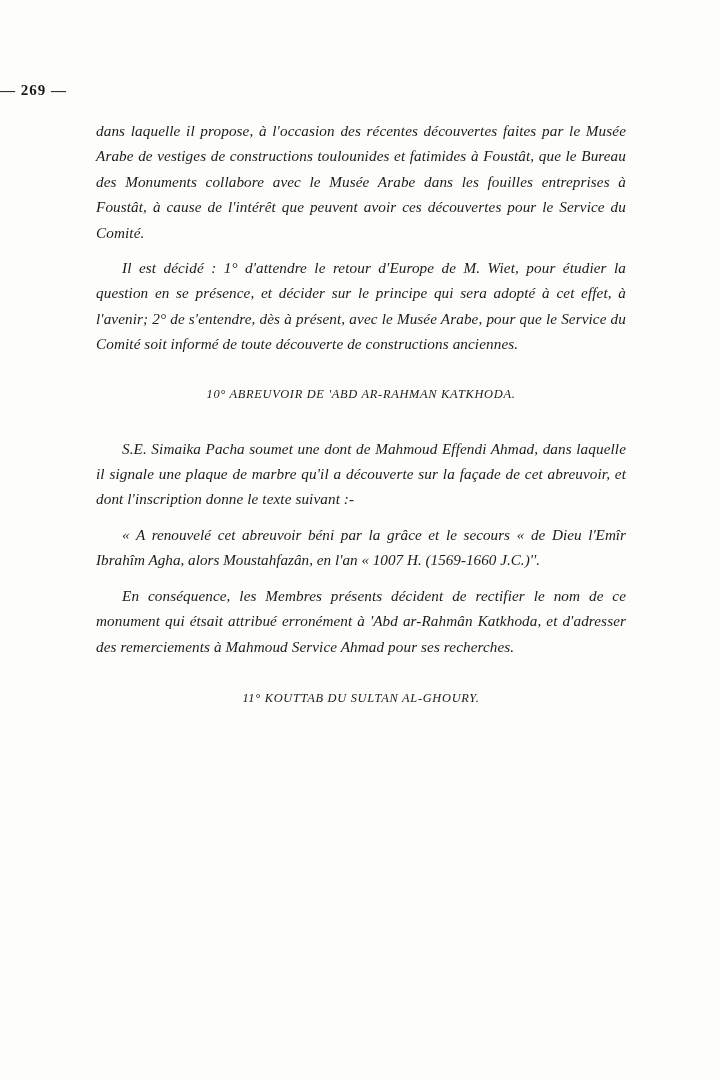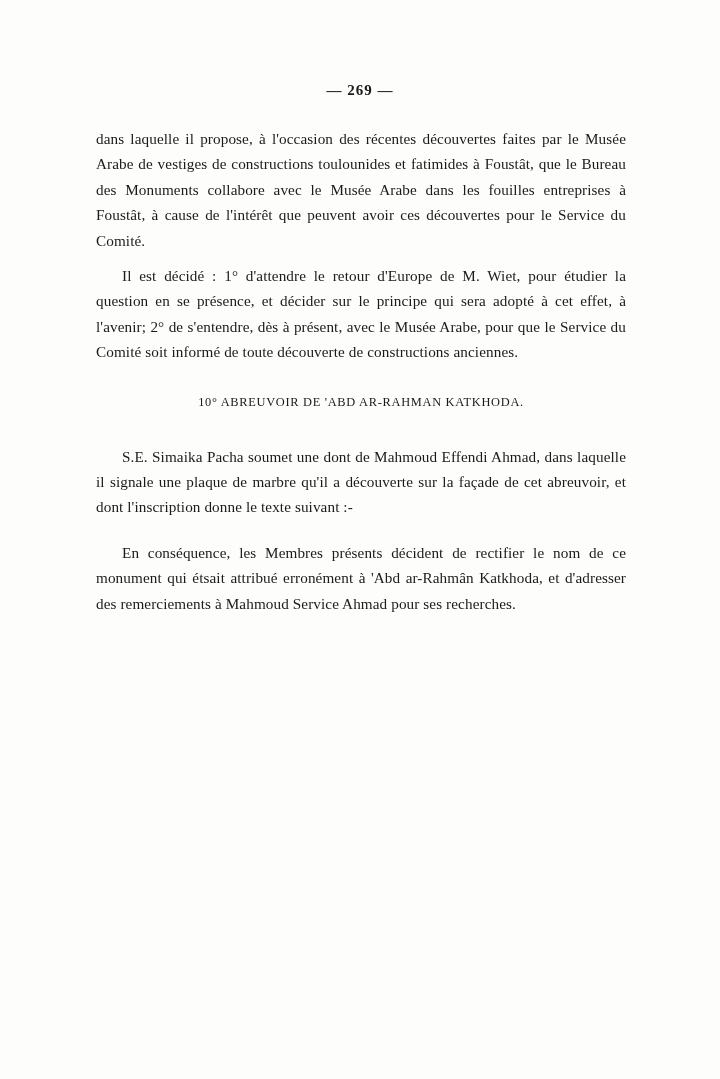--- a/index.html
+++ b/index.html
@@ -18,31 +18,31 @@
     position: relative;
     width: 720px;
     height: 1079px;
     background: #fdfdfb;
   }
   .page-number {
     position: absolute;
     top: 82px;
     left: 0;
     width: 720px;
-    text-align: center;
     font-size: 15px;
     font-weight: bold;
     letter-spacing: 1px;
     font-family: "Liberation Serif", serif;
   }
   .content {
     position: absolute;
-    top: 126px;
+    top: 118px;
     left: 96px;
     width: 530px;
+    font-style: italic;
   }
   p.body-par {
     margin: 0 0 0 0;
     font-size: 15.2px;
     line-height: 25.4px;
     text-align: justify;
     text-justify: inter-word;
     font-family: "Liberation Serif", serif;
     letter-spacing: 0.1px;
   }
@@ -91,24 +91,28 @@
     <p class="body-par indent">Il est décidé : 1° d'attendre le retour d'Europe de M. Wiet, pour étudier la question en se présence, et décider sur le principe qui sera adopté à cet effet, à l'avenir; 2° de s'entendre, dès à présent, avec le Musée Arabe, pour que le Service du Comité soit informé de toute découverte de constructions anciennes.</p>
 
     <div class="head-block-1">
       <p class="section-head">10° ABREUVOIR DE 'ABD AR-RAHMAN KATKHODA.</p>
     </div>
 
     <p class="body-par indent">S.E. Simaika Pacha soumet une dont de Mahmoud Effendi Ahmad, dans laquelle il signale une plaque de marbre qu'il a découverte sur la façade de cet abreuvoir, et dont l'inscription donne le texte suivant :-</p>
 
     <div class="gap-small"></div>
 
+    <p class="quote-par first">« A renouvelé cet abreuvoir béni par la grâce et le secours « de Dieu l'Emîr Ibrahîm Agha, alors Moustahfazân, en l'an « 1007 H. (1569-1660 J.C.)''.</p>
 
     <div class="gap-small"></div>
 
     <p class="body-par indent">En conséquence, les Membres présents décident de rectifier le nom de ce monument qui étsait attribué erronément à 'Abd ar-Rahmân Katkhoda, et d'adresser des remerciements à Mahmoud Service Ahmad pour ses recherches.</p>
 
+    <div class="head-block-2">
+      <p class="section-head">11° KOUTTAB DU SULTAN AL-GHOURY.</p>
+    </div>
 
 
     <div class="gap-small"></div>
 
 
   </div>
 </div>
 
 </body></html>

